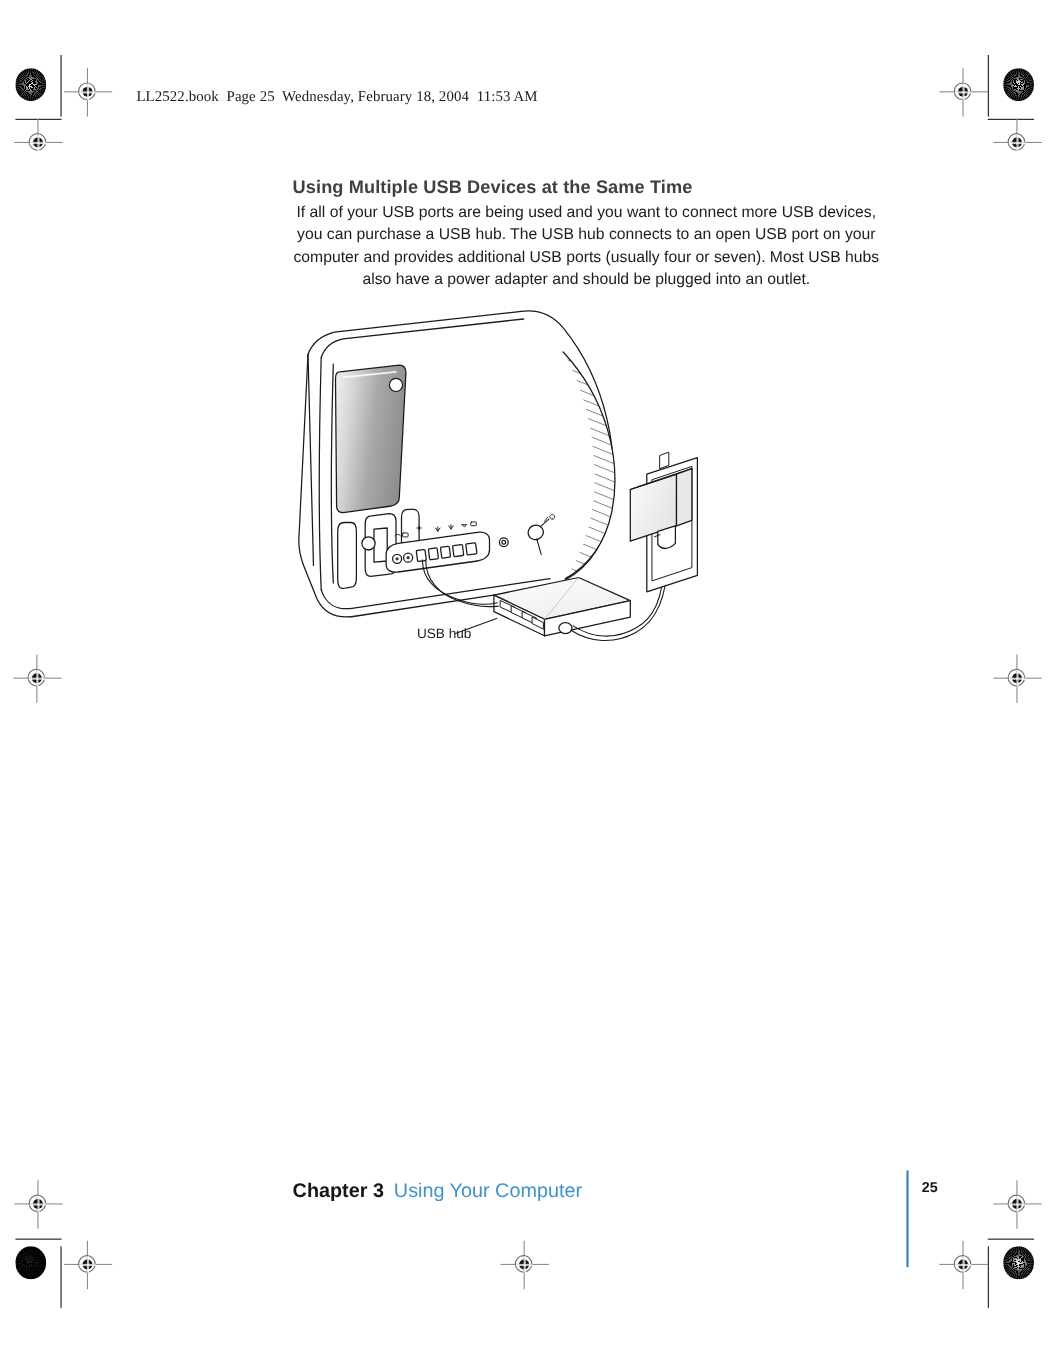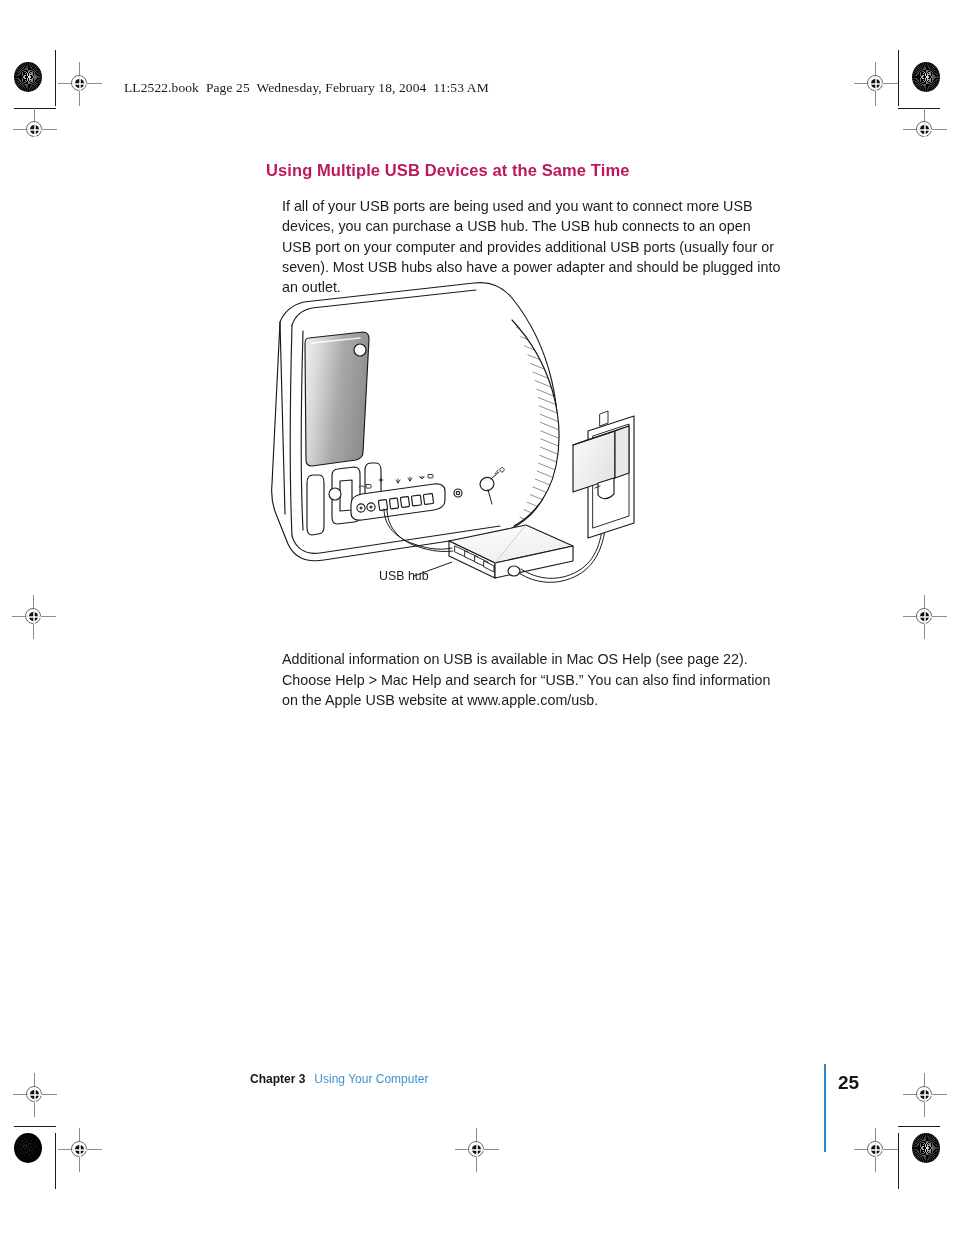--- a/index.html
+++ b/index.html
@@ -111,30 +111,31 @@
   .content {
     position: absolute;
     left: 266px;
     top: 160px;
     width: 534px;
   }
   h2.section-heading {
     margin: 0 0 3px 0;
     font-size: 16.5px;
     font-weight: bold;
-    color: #be185d;
+    color: #404040;
     letter-spacing: .1px;
     line-height: 20px;
   }
   p.body-text {
-    margin: 16px;
+    margin: 0;
     font-size: 14.3px;
     line-height: 20.3px;
     color: #1c1c1c;
     letter-spacing: 0px;
+    text-align: center;
   }
   p.body-text + p.body-text { margin-top: 18px; }
 
   .spacer-figure { height: 320px; }
 
   
   .figure {
     position: absolute;
     left: 262px;
     top: 278px;
@@ -147,23 +148,23 @@
     position: absolute;
     left: 379px;
     top: 569px;
     font-size: 12.4px;
     color: #1c1c1c;
   }
 
   
   .footer {
     position: absolute;
-    left: 250px;
+    left: 266px;
     top: 1072px;
-    font-size: 12px;
+    font-size: 18px;
   }
   .footer .chapter {
     font-weight: bold;
     color: #161616;
   }
   .footer .chapter-title {
     color: #3e93d0;
     margin-left: 9px;
   }
   .footer-rule {
@@ -171,21 +172,21 @@
     left: 824px;
     top: 1064px;
     width: 2px;
     height: 88px;
     background: #2f86c9;
   }
   .page-number {
     position: absolute;
     left: 838px;
     top: 1072px;
-    font-size: 19px;
+    font-size: 13px;
     font-weight: bold;
     color: #161616;
   }
 </style>
 </head>
 <body>
 
 <div class="rosette" style="left:14px; top:62px;">
     <div class="inner"></div>
   </div>
@@ -303,21 +304,20 @@
 
 <div class="header-line">LL2522.book  Page 25  Wednesday, February 18, 2004  11:53 AM</div>
 
 <div class="content">
 
   <h2 class="section-heading">Using Multiple USB Devices at the Same Time</h2>
   <p class="body-text">If all of your USB ports are being used and you want to connect more USB devices, you can purchase a USB hub. The USB hub connects to an open USB port on your computer and provides additional USB ports (usually four or seven). Most USB hubs also have a power adapter and should be plugged into an outlet.</p>
 
   <div class="spacer-figure"></div>
 
-  <p class="body-text">Additional information on USB is available in Mac OS Help (see page 22). Choose Help &gt; Mac Help and search for “USB.” You can also find information on the Apple USB website at www.apple.com/usb.</p>
 </div>
 
 <div class="figure">
   <svg width="420" height="320" viewBox="0 0 420 320" xmlns="http://www.w3.org/2000/svg">
     <defs>
       <linearGradient id="screenGrad" x1="0" y1="0" x2="1" y2="0.25">
         <stop offset="0%" stop-color="#f2f2f2"></stop>
         <stop offset="25%" stop-color="#d8d8d8"></stop>
         <stop offset="60%" stop-color="#a9a9a9"></stop>
         <stop offset="100%" stop-color="#8f8f8f"></stop>

